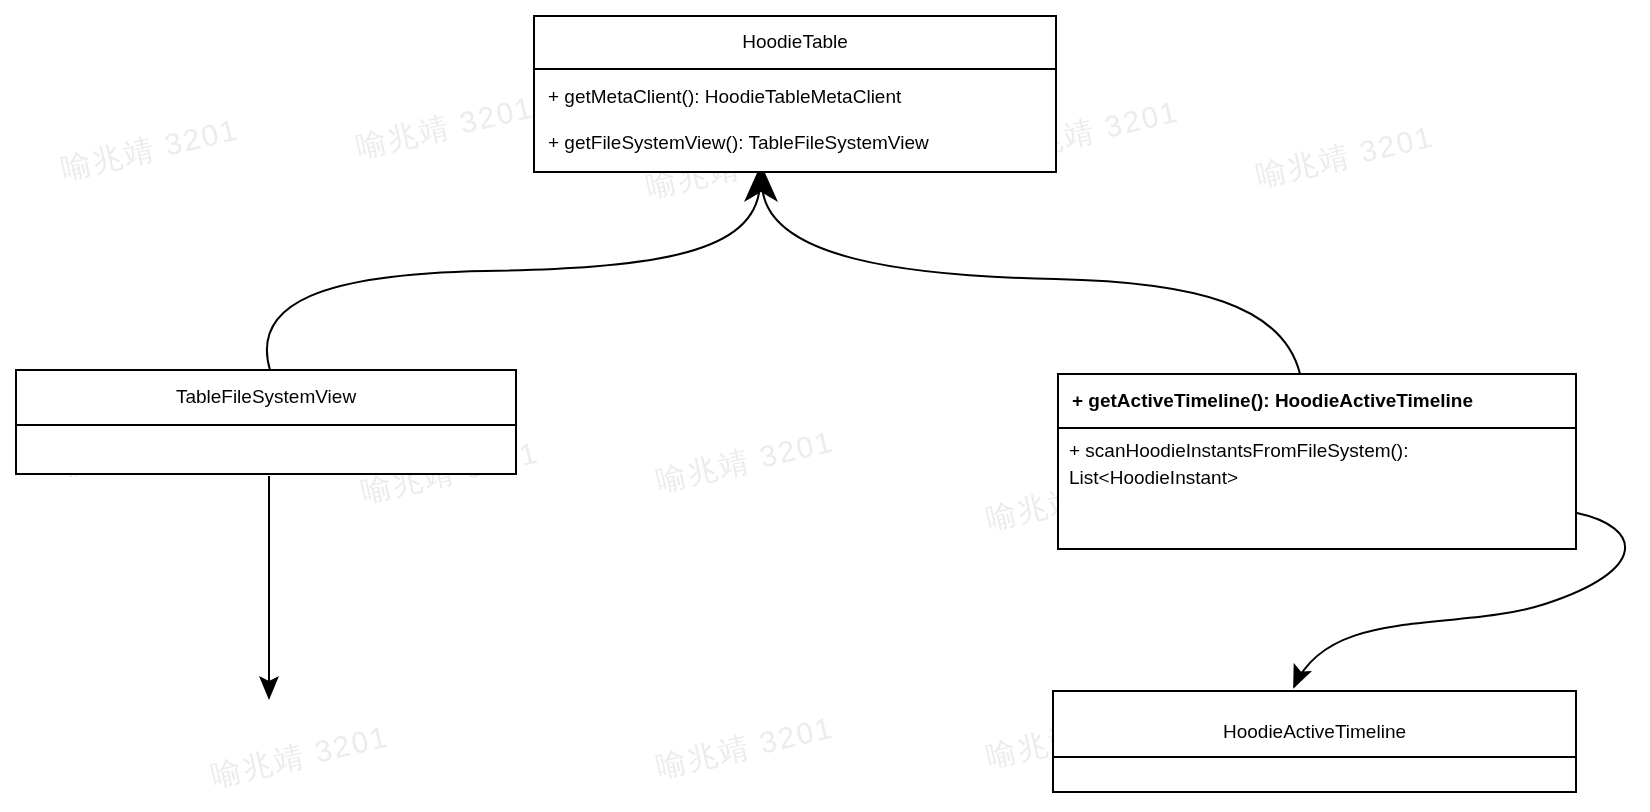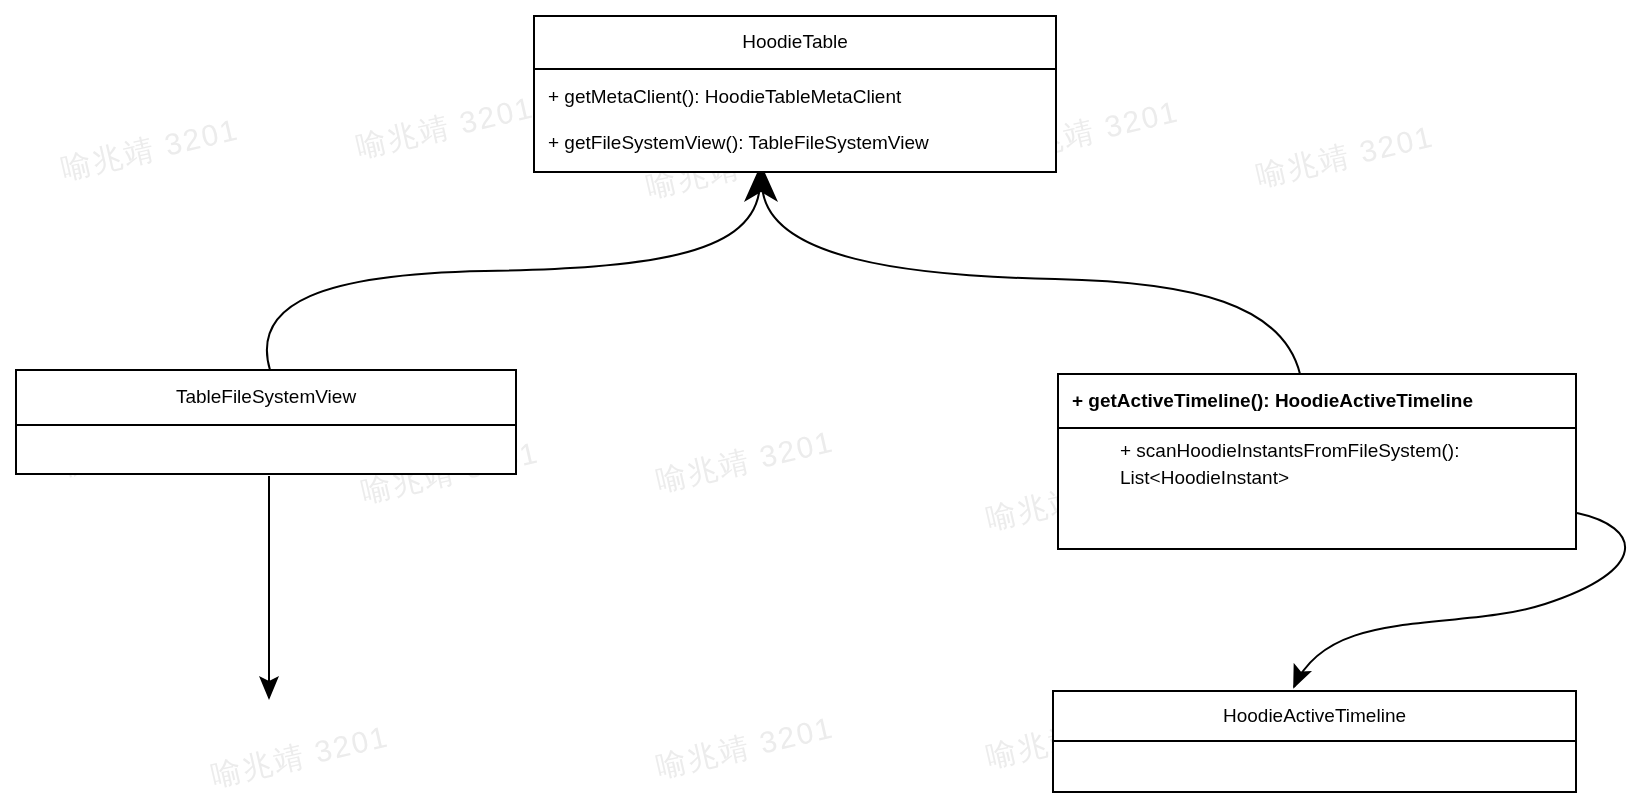--- a/index.html
+++ b/index.html
@@ -14,21 +14,21 @@
   }
   .uml-title{
     box-sizing:border-box;display:flex;align-items:center;justify-content:center;
     border-bottom:2px solid #000;text-align:center;
   }
   .uml-body{box-sizing:border-box;display:flex;flex-direction:column;justify-content:space-around;padding:4px 0;}
   .uml-method{padding:0 28px 0 13px;}
   .uml-row{box-sizing:border-box;display:flex;align-items:center;padding:0 28px 0 13px;}
   .uml-row.divided{border-bottom:2px solid #000;}
   .uml-row.bold{font-weight:700;}
-  .uml-wrap{box-sizing:border-box;padding:8px 30px 0 30px;line-height:27px;margin-left:31px;}
+  .uml-wrap{box-sizing:border-box;padding:8px 30px 0 10px;line-height:27px;}
   .uml-empty{box-sizing:border-box;}
   
   .watermarks{position:absolute;inset:0;pointer-events:none;}
   .wm{
     position:absolute;font-size:30px;letter-spacing:2px;color:#ececec;
     white-space:nowrap;transform:translate(-50%,-50%) rotate(-13deg);
     user-select:none;
   }
   svg.arrows{position:absolute;left:0;top:0;}
 </style>
@@ -83,17 +83,17 @@
     </div>
   </div>
 
   <div class="uml-class" style="left:1057px;top:373px;width:520px;height:177px;">
     <div class="uml-row divided bold" style="height:54px;">+ getActiveTimeline(): HoodieActiveTimeline</div>
     <div class="uml-wrap" style="height:69px;">+ scanHoodieInstantsFromFileSystem(): List&lt;HoodieInstant&gt;</div>
   </div>
 
 
   <div class="uml-class" style="left:1052px;top:690px;width:525px;height:103px;">
-    <div class="uml-title" style="height:50px;">HoodieActiveTimeline</div>
+    <div class="uml-title" style="height:50px;margin-top:16px;">HoodieActiveTimeline</div>
     <div class="uml-empty" style="height:49px;"></div>
   </div>
 
 </div>
 
 </body></html>

